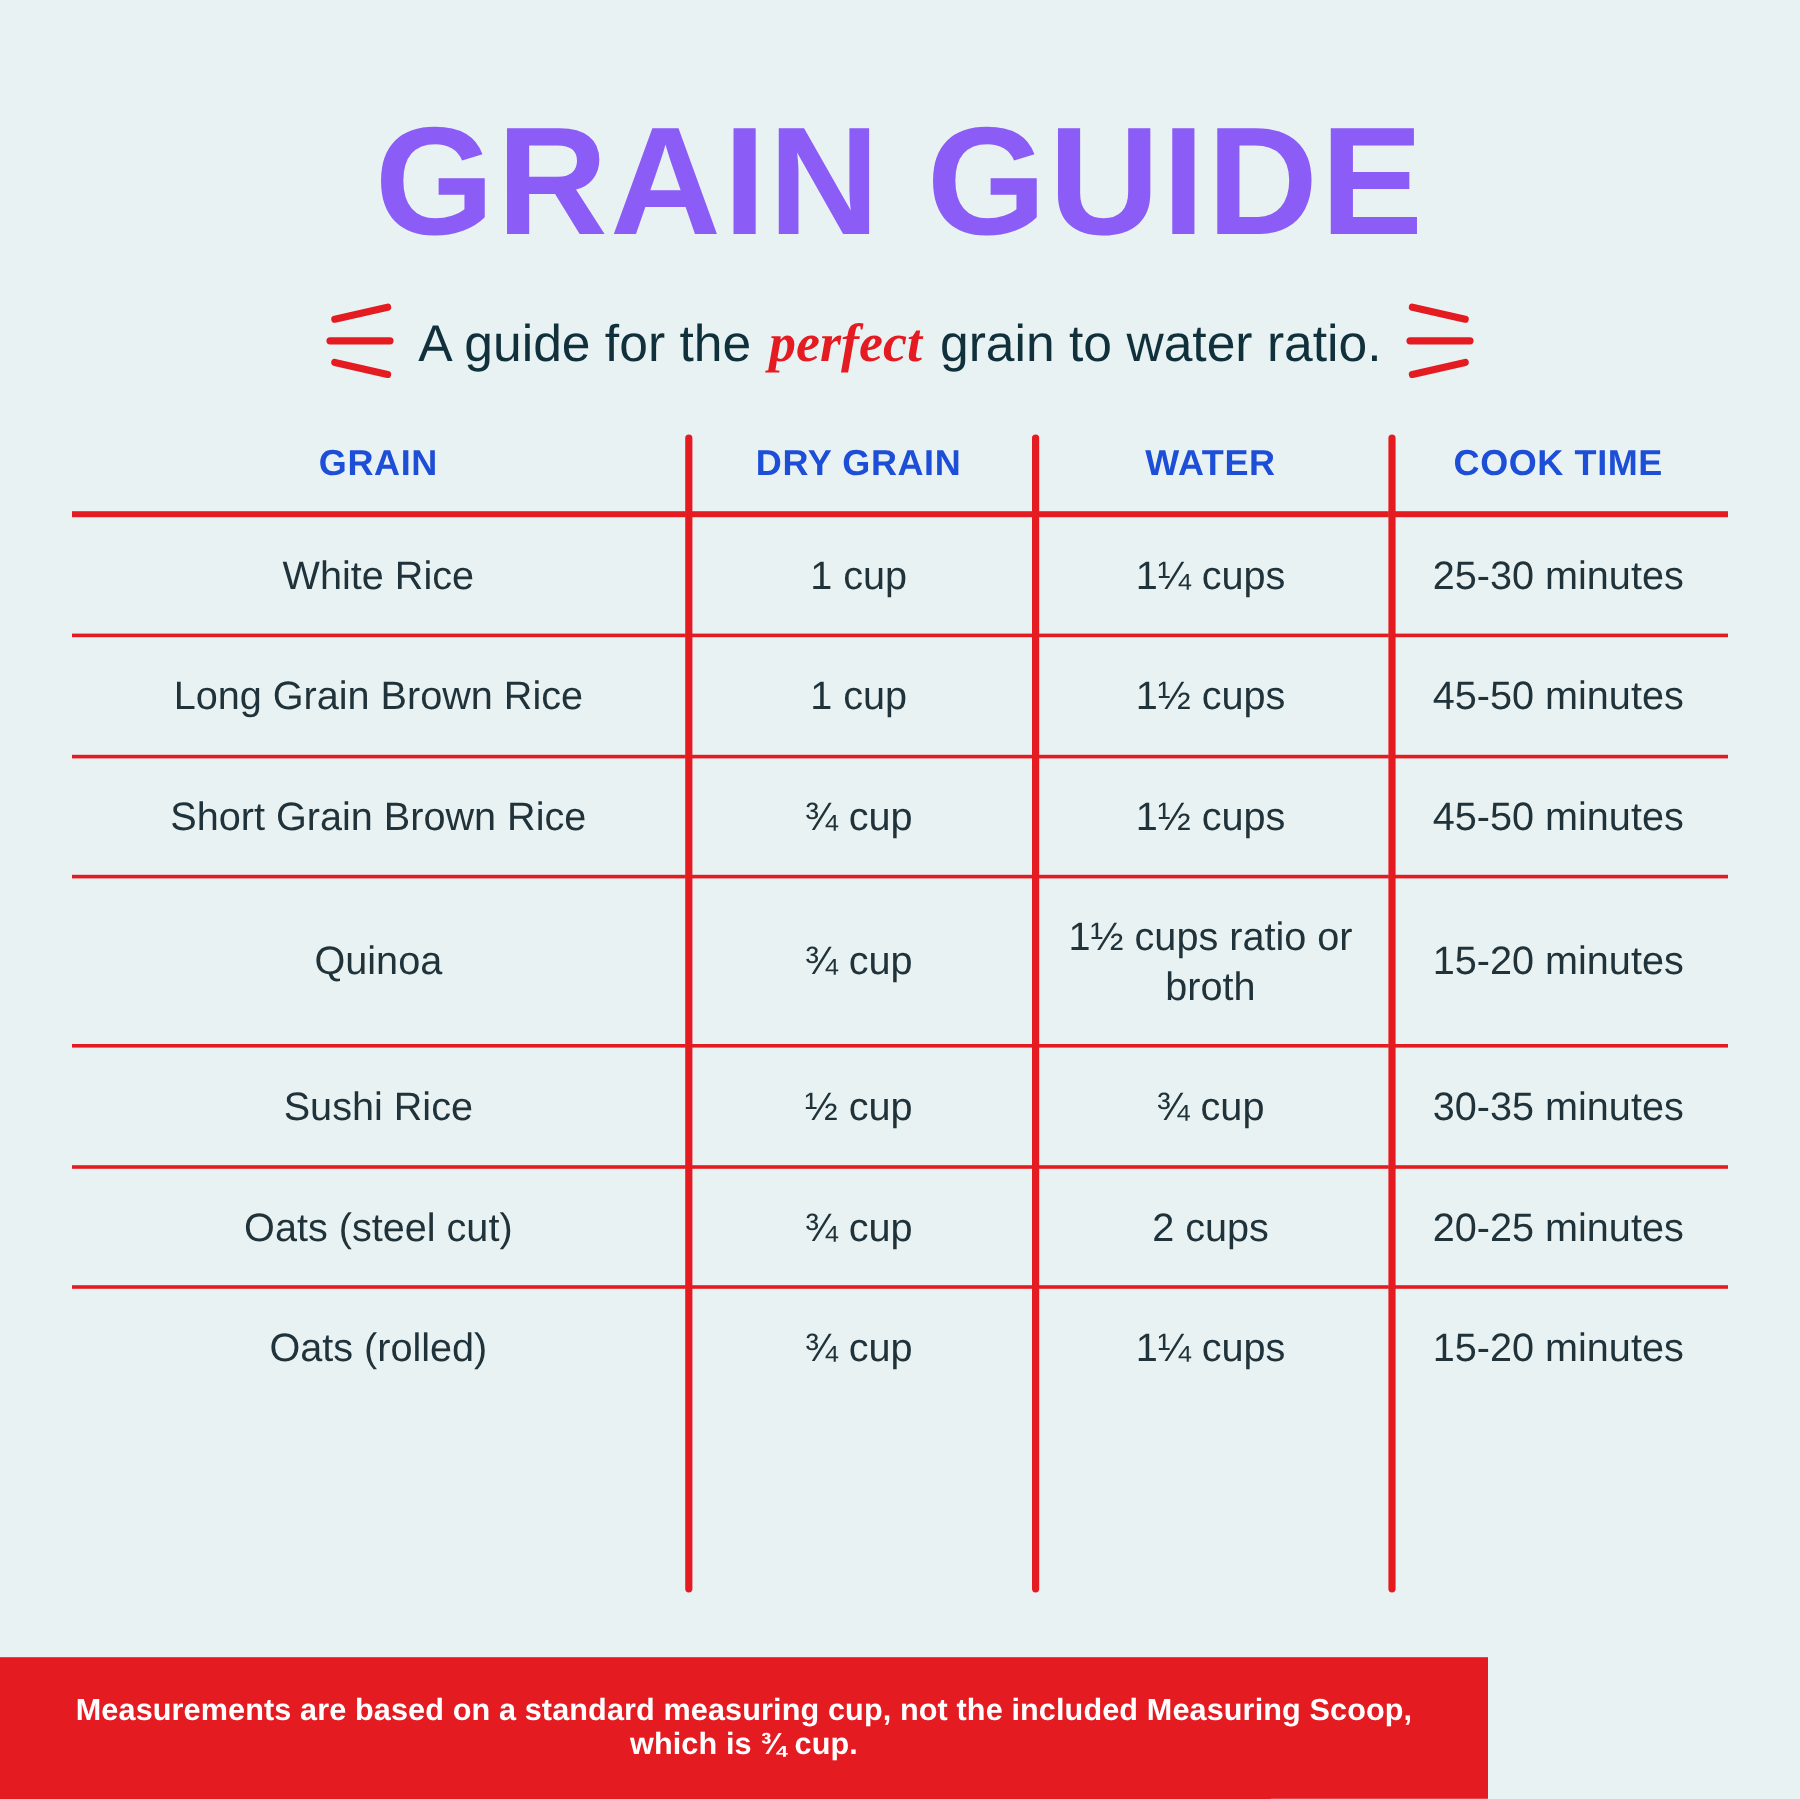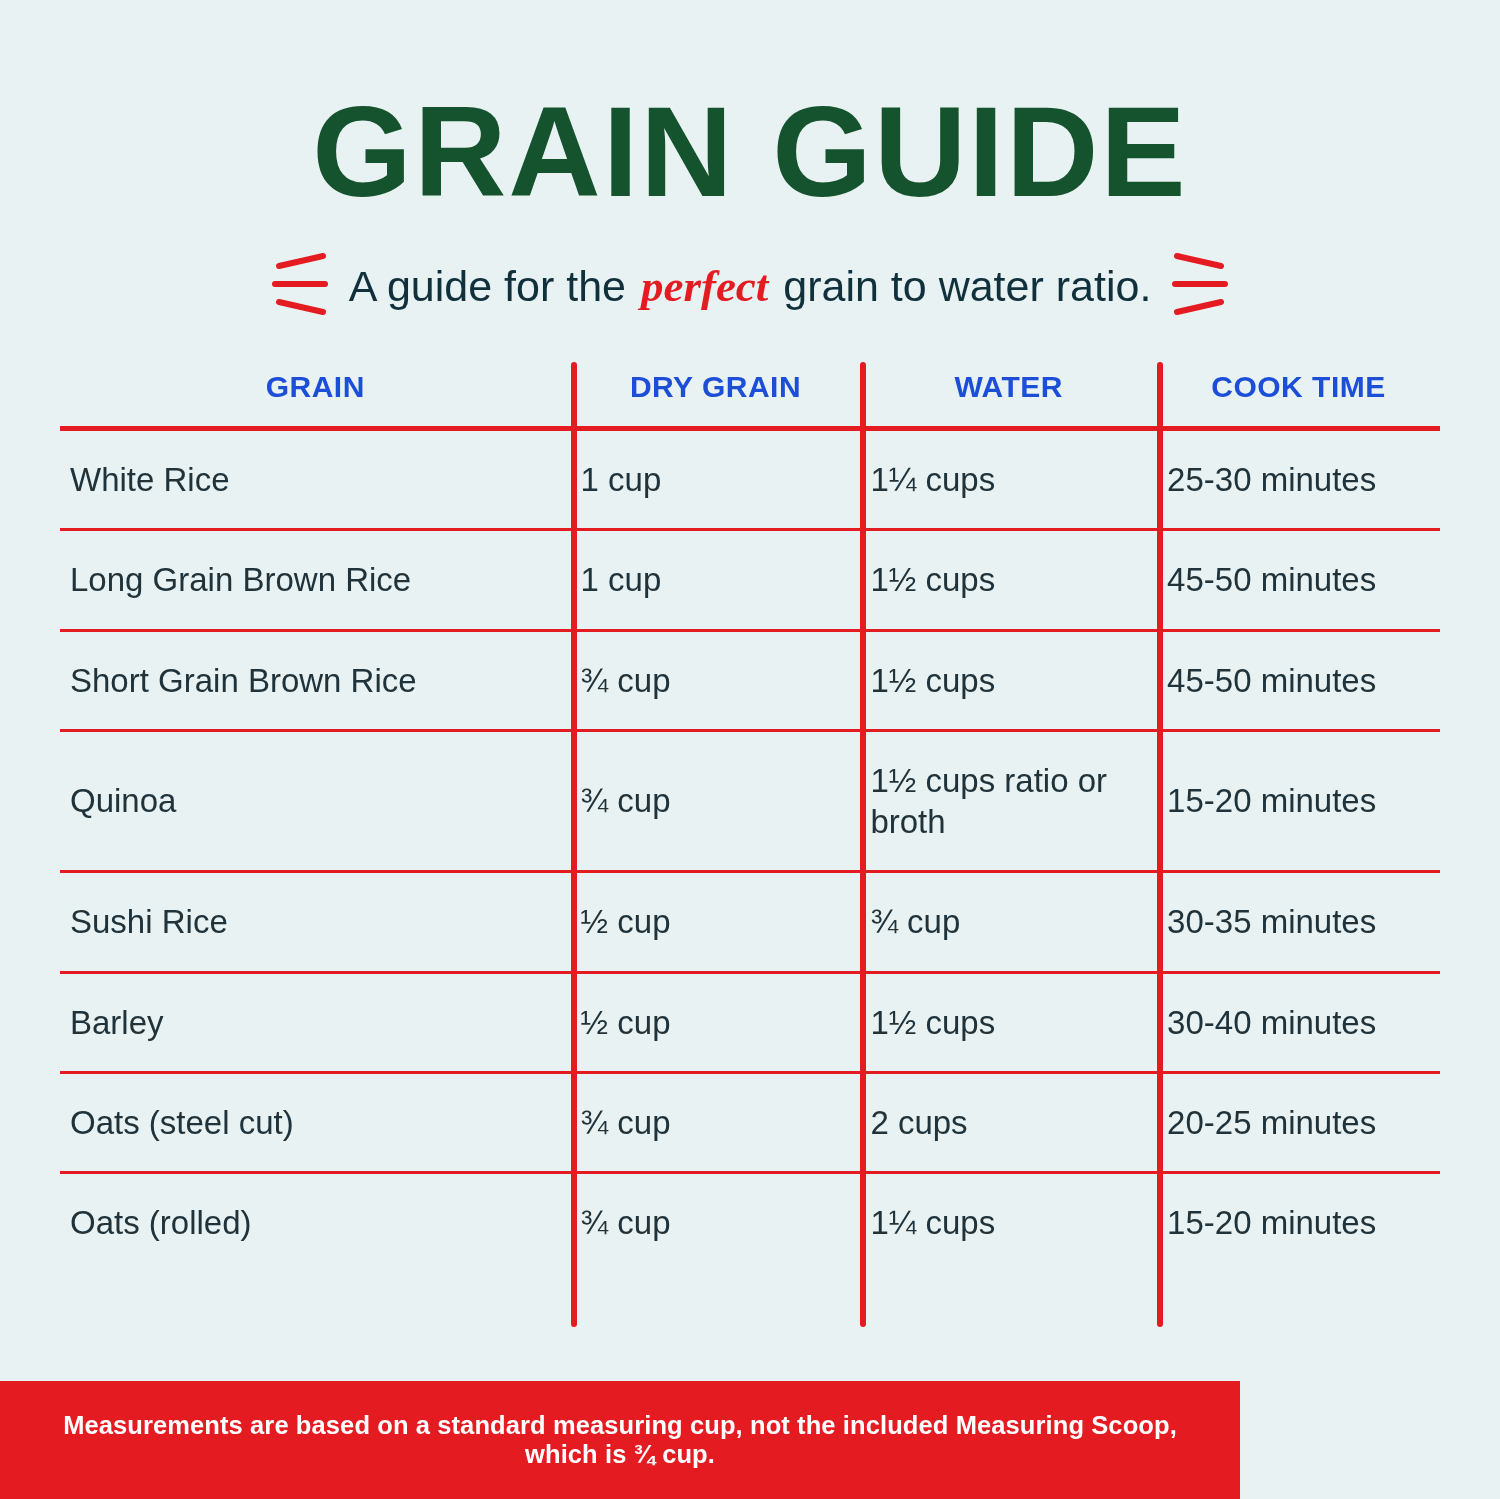--- a/index.html
+++ b/index.html
@@ -18,21 +18,21 @@
     position: relative;
     width: 1500px;
     height: 1499px;
     background: #e9f2f2;
     box-sizing: border-box;
   }
 
   
   .title {
     text-align: center;
-    color: #14532d;
+    color: #8b5cf6;
     font-weight: bold;
     font-size: 128px;
     letter-spacing: 2px;
     line-height: 1;
     margin: 0;
     padding-top: 88px;
     font-family: "Liberation Sans", sans-serif;
   }
 
   
@@ -88,20 +88,21 @@
     padding: 8px 0 22px 0;
     text-align: center;
     border: none;
   }
   table.grain thead tr {
     border-bottom: 5px solid #e51b22;
   }
   table.grain td {
     color: #20333b;
     font-size: 33px;
+    text-align: center;
     padding: 28px 10px;
     border-bottom: 3px solid #e51b22;
     line-height: 1.25;
     font-weight: 400;
   }
   table.grain tbody tr:last-child td {
     border-bottom: none;
   }
   table.grain td.grain-name {
     font-size: 33px;
@@ -209,26 +210,20 @@
           <td>1½ cups ratio or broth</td>
           <td>15-20 minutes</td>
         </tr>
         <tr>
           <td class="grain-name">Sushi Rice</td>
           <td>½ cup</td>
           <td>¾ cup</td>
           <td>30-35 minutes</td>
         </tr>
         <tr>
-          <td class="grain-name">Barley</td>
-          <td>½ cup</td>
-          <td>1½ cups</td>
-          <td>30-40 minutes</td>
-        </tr>
-        <tr>
           <td class="grain-name">Oats (steel cut)</td>
           <td>¾ cup</td>
           <td>2 cups</td>
           <td>20-25 minutes</td>
         </tr>
         <tr>
           <td class="grain-name">Oats (rolled)</td>
           <td>¾ cup</td>
           <td>1¼ cups</td>
           <td>15-20 minutes</td>

